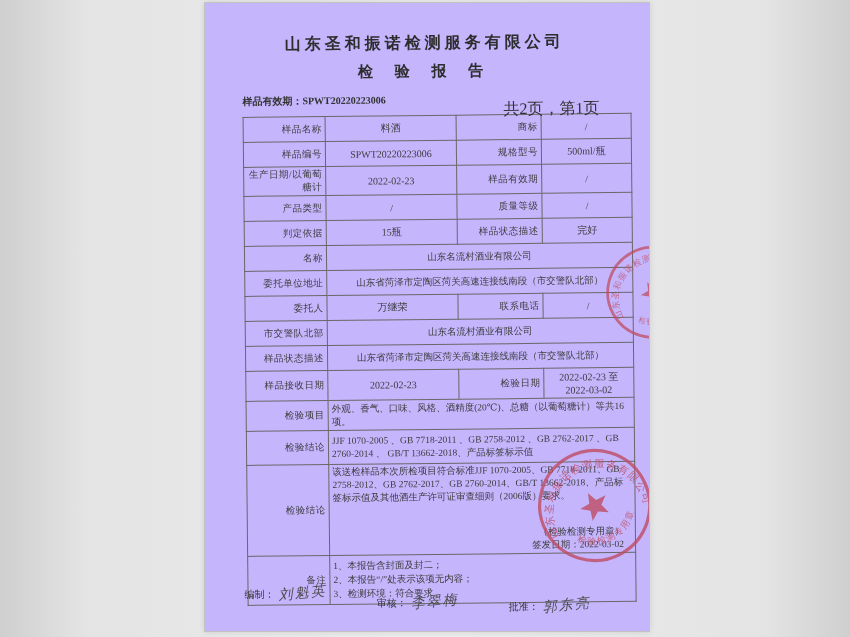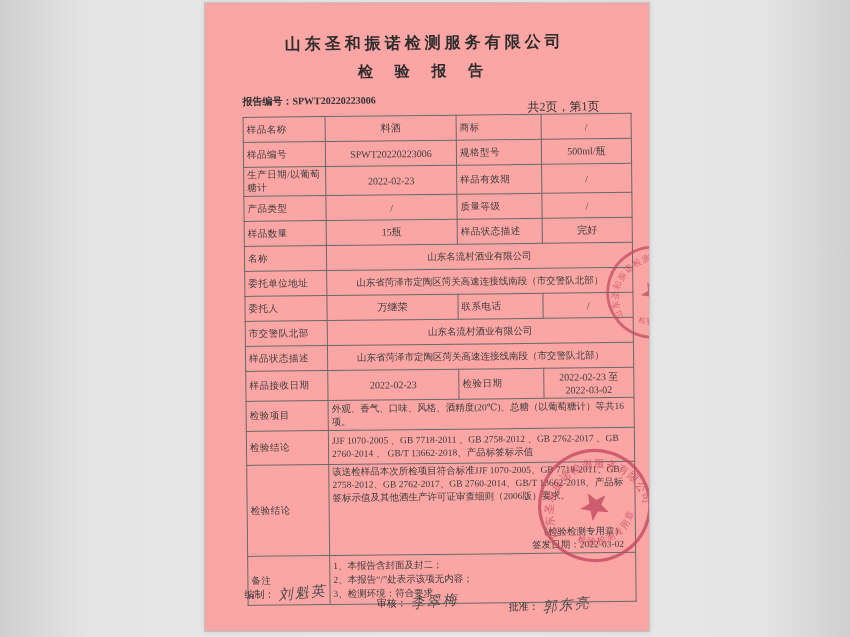--- a/index.html
+++ b/index.html
@@ -5,21 +5,21 @@
   html,body{margin:0;padding:0;}
   body{
     width:850px;height:637px;overflow:hidden;
     background:linear-gradient(90deg,#cfcfcf 0%,#e4e4e4 10%,#ececec 50%,#e4e4e4 90%,#cfcfcf 100%);
     font-family:"Liberation Serif","DejaVu Serif",serif;
     color:#3a3a3a;
     position:relative;
   }
   .paper{
     position:absolute;left:204px;top:2px;width:444px;height:628px;
-    background:#fca5a5;
+    background:#c4b5fd;
     border:1px solid #c2c2c0;
     box-shadow:0 0 6px rgba(0,0,0,0.10);
     overflow:hidden;
     text-decoration:underline;
   }
   .content{
     position:absolute;left:0;top:0;width:100%;height:100%;
     transform:rotate(-0.6deg);
     transform-origin:50% 40%;
   }
@@ -28,33 +28,33 @@
     font-size:16px;font-weight:bold;letter-spacing:4px;color:#2d2d2d;
   }
   .doc-title{
     margin-top:8px;text-align:center;
     font-size:15px;font-weight:bold;letter-spacing:9px;color:#2d2d2d;
   }
   .meta-row{
     position:relative;margin:12px 18px 4px 39px;height:18px;
     font-size:10px;font-weight:bold;color:#333;
   }
-  .meta-pages{position:absolute;right:30px;top:7px;font-weight:normal;font-size:12px;}
+  .meta-pages{position:absolute;right:30px;top:7px;font-weight:normal;font-size:16px;}
   table.report{
     border-collapse:collapse;table-layout:fixed;
     margin-left:39px;width:388px;
     font-size:10px;color:#3d3d3d;
   }
   table.report td{
     border:1px solid #686868;
     padding:1px 3px;
     vertical-align:middle;
     overflow:hidden;
   }
-  td.lbl{text-align:left;font-size:9.5px;letter-spacing:0.5px;}
+  td.lbl{text-align:right;font-size:9.5px;letter-spacing:0.5px;}
   td.val{text-align:center;font-size:10px;}
   td.val-long{text-align:center;font-size:9.5px;}
   td.val-left{text-align:left;font-size:9.5px;line-height:13px;padding:3px 5px;}
   tr.r-std{height:25px;}
   tr.r-med{height:30px;}
   tr.r-tall{height:34px;}
   .concl-cell{height:88px;}
   .concl-flex{display:flex;flex-direction:column;height:100%;}
   .concl-text{font-size:9.5px;line-height:13px;text-align:left;}
   .concl-bottom{margin-top:auto;text-align:right;font-size:9.5px;line-height:13px;padding-right:8px;}
@@ -76,21 +76,21 @@
 </head>
 <body>
 
 <div class="paper">
   <div class="content">
 
     <div class="company-title">山东圣和振诺检测服务有限公司</div>
     <div class="doc-title">检 验 报 告</div>
 
     <div class="meta-row">
-      <span>报告编号：</span><span>SPWT20220223006</span>
+      <span>样品有效期：</span><span>SPWT20220223006</span>
       <span class="meta-pages">共2页，第1页</span>
     </div>
 
     <table class="report">
       <colgroup>
           <col style="width:82px">
           <col style="width:131px">
           <col style="width:85px">
           <col style="width:90px">
         </colgroup>
@@ -114,21 +114,21 @@
         <td class="lbl">样品有效期</td>
         <td class="val">/</td>
       </tr>
       <tr class="r-std">
         <td class="lbl">产品类型</td>
         <td class="val">/</td>
         <td class="lbl">质量等级</td>
         <td class="val">/</td>
       </tr>
       <tr class="r-std">
-        <td class="lbl">样品数量</td>
+        <td class="lbl">判定依据</td>
         <td class="val">15瓶</td>
         <td class="lbl">样品状态描述</td>
         <td class="val">完好</td>
       </tr>
       <tr class="r-std">
         <td class="lbl">名称</td>
         <td class="val-long" colspan="3">山东名流村酒业有限公司</td>
       </tr>
       <tr class="r-std">
         <td class="lbl">委托单位地址</td>

